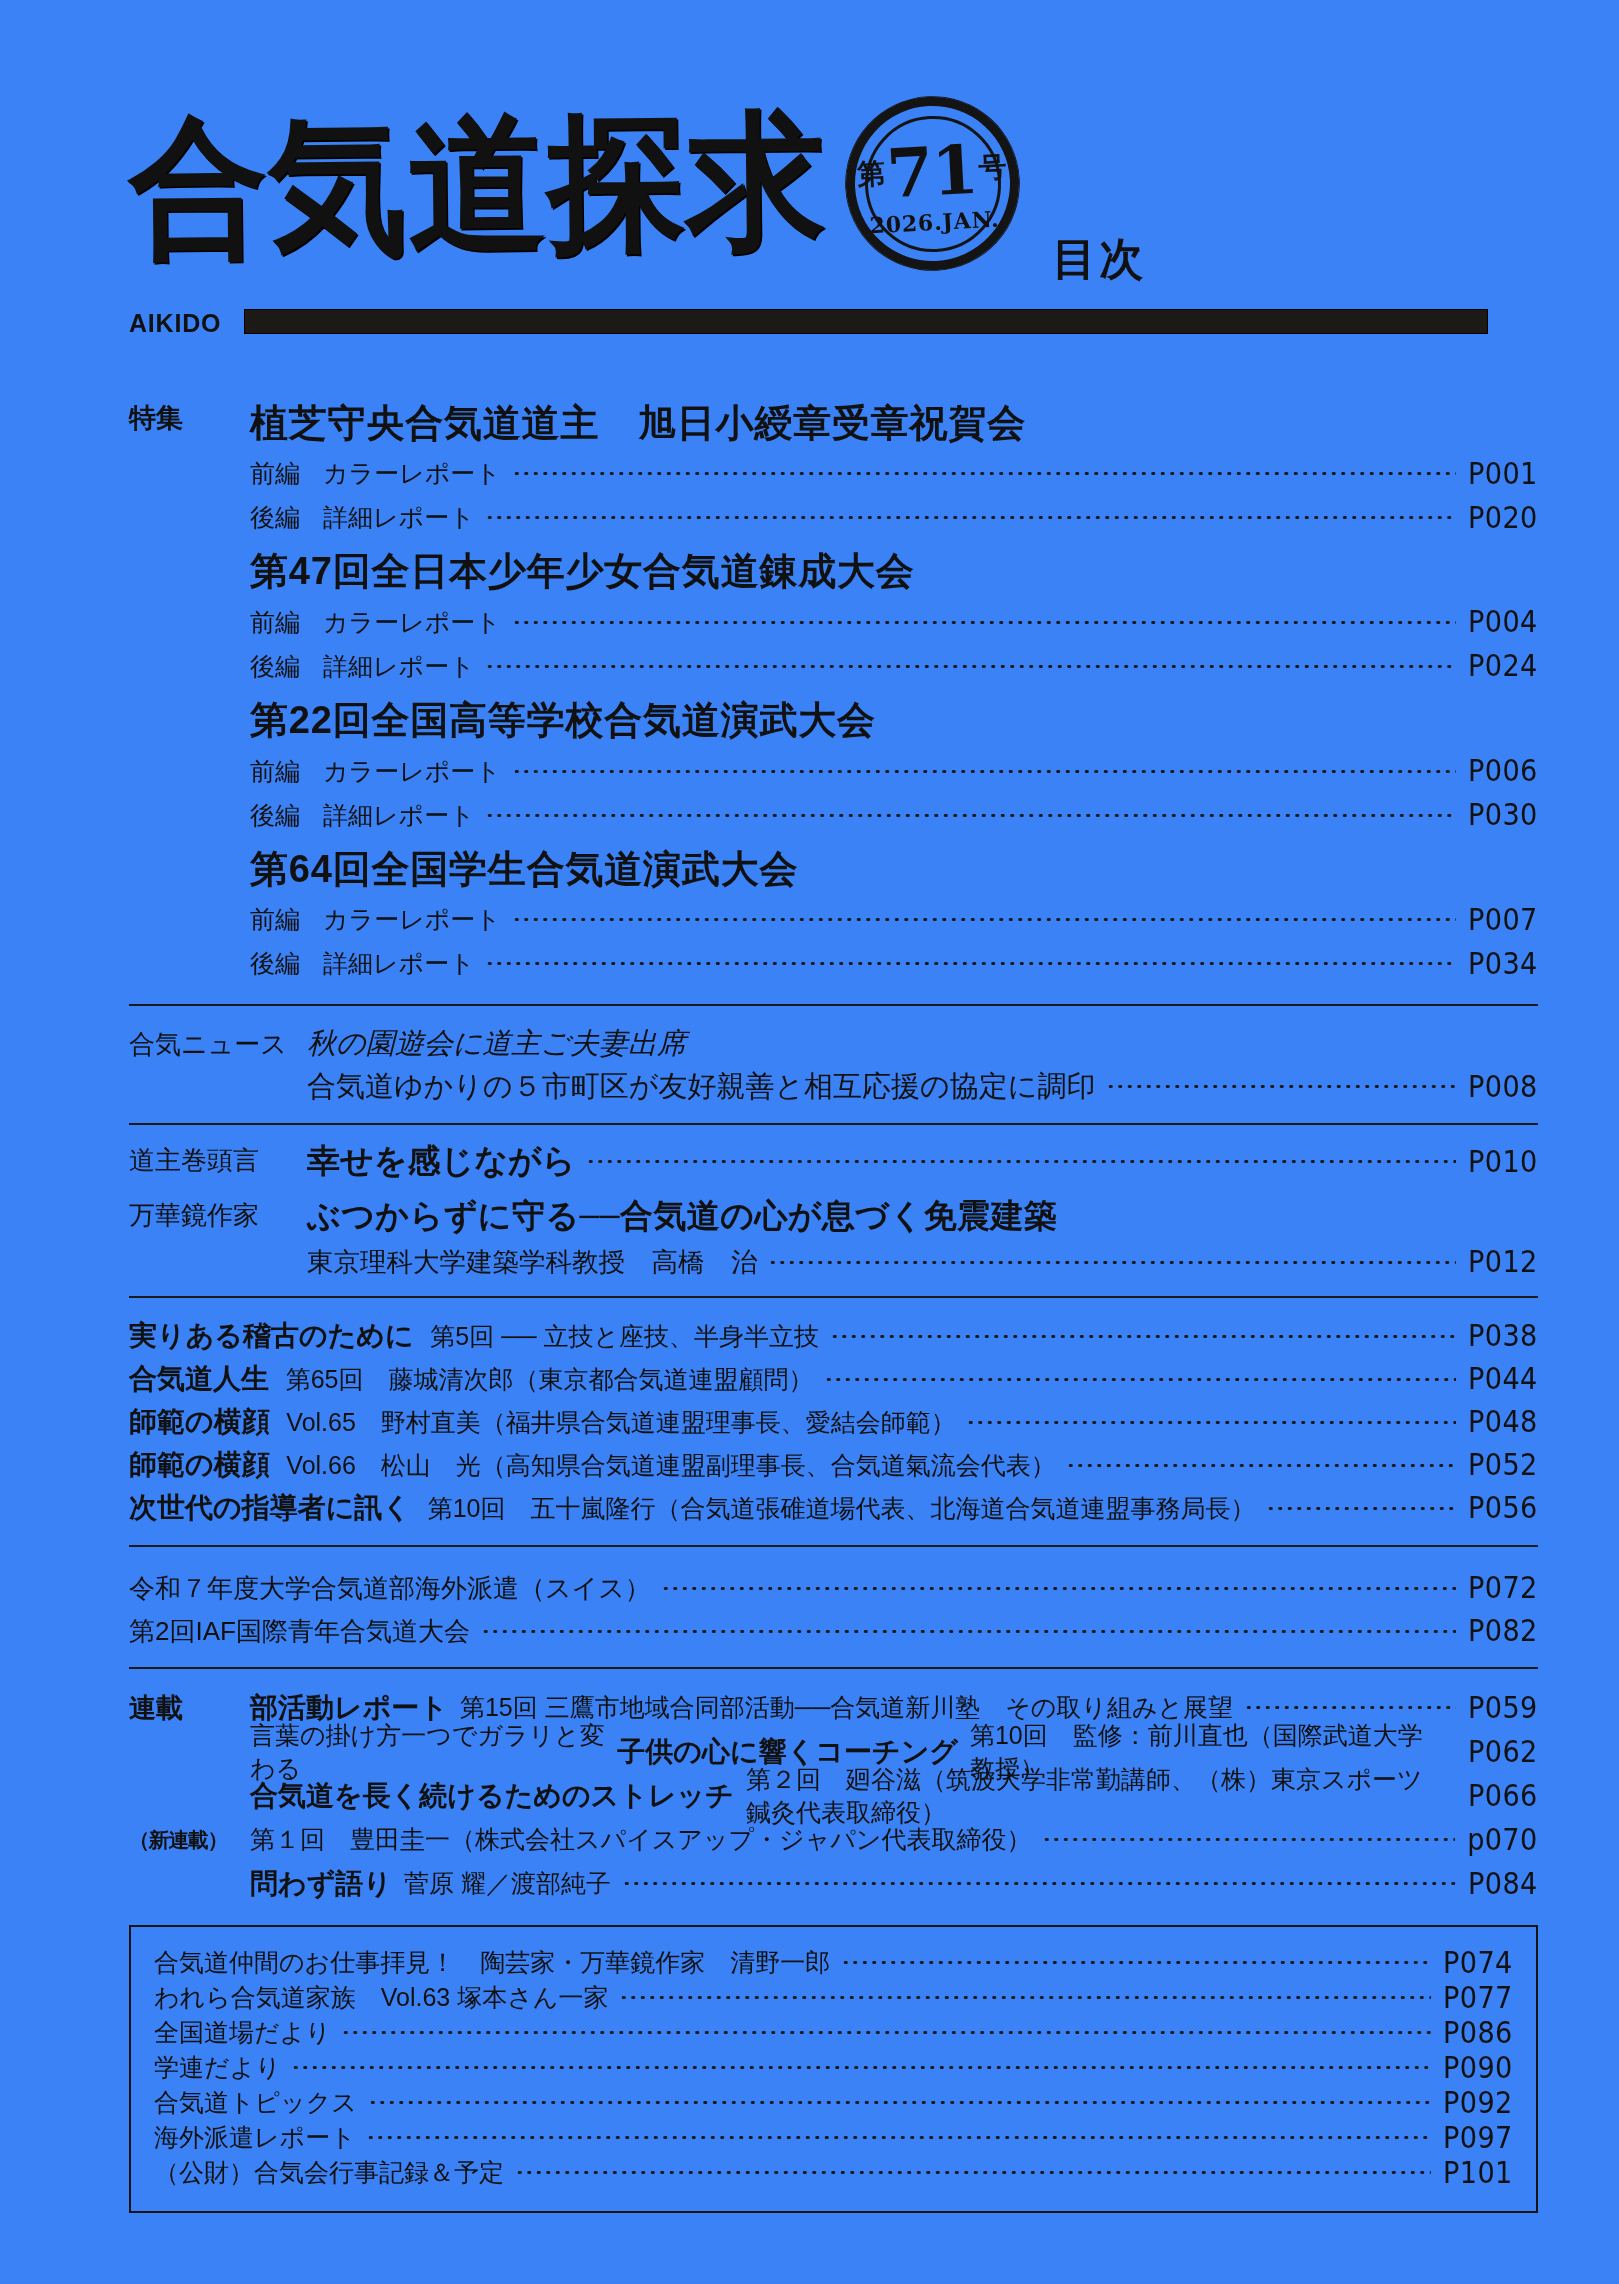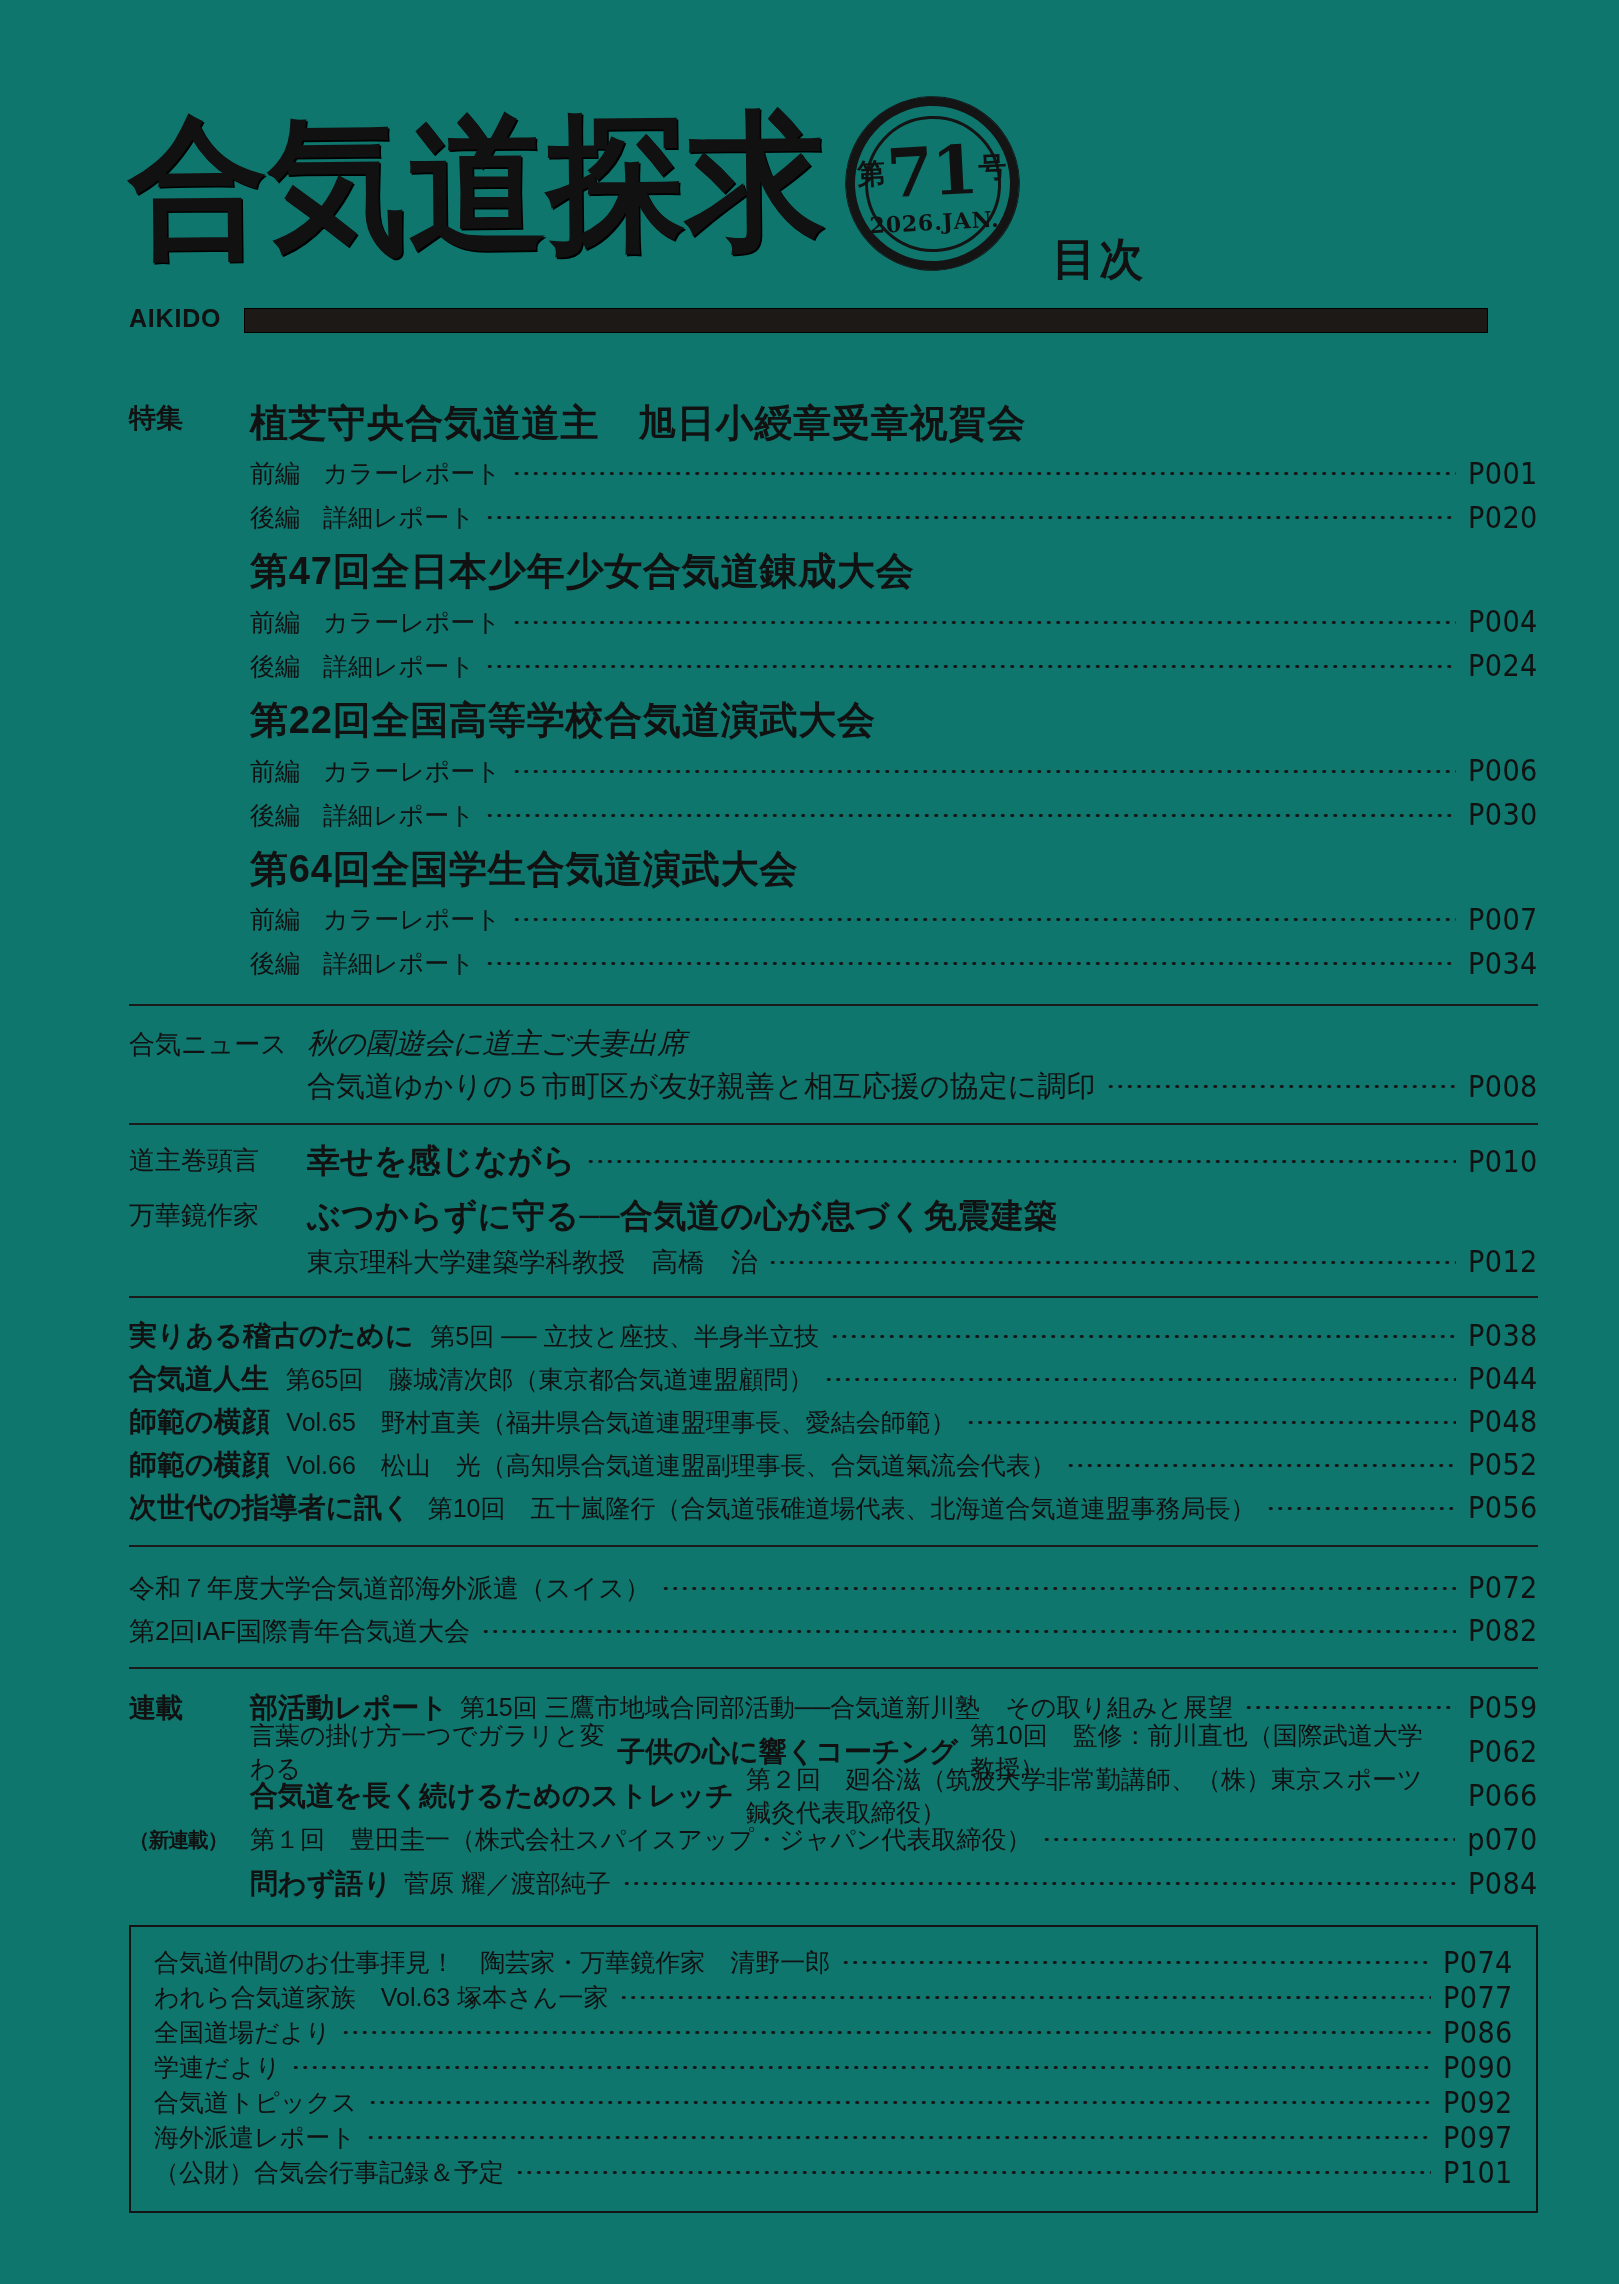--- a/index.html
+++ b/index.html
@@ -1,19 +1,19 @@
 <!DOCTYPE html>
 <html lang="ja" style="font-size:12px"><head>
 <meta charset="utf-8">
 <style>
   html,body{margin:0;padding:0;background:#e8e8e6;}
   .page{
     position:relative;
     width:1620px;height:2284px;
-    background:#0f766e;
+    background:#3b82f6;
     box-sizing:border-box;
     padding:70px 82px 0 129px;
     overflow:hidden;
     font-family:"Liberation Sans","DejaVu Sans",sans-serif;
     color:#111;
   }
   
   .title-row{display:flex;align-items:center;height:227px;}
   .calligraphy{
     font-family:"DejaVu Serif","Liberation Serif",serif;
@@ -35,21 +35,21 @@
   }
   .badge-issue{display:flex;align-items:center;line-height:1;margin-top:6px;}
   .badge-small{font-size:28px;font-weight:bold;}
   .badge-num{font-size:67px;font-weight:bold;letter-spacing:-1.5px;margin:0 1.5px;}
   .badge-date{font-size:22px;font-weight:bold;margin-top:4.5px;letter-spacing:0.8px;}
   .toc-label{
     font-family:"DejaVu Serif","Liberation Serif",serif;
     font-weight:bold;font-size:44px;margin-left:33px;
     align-self:flex-end;margin-bottom:7.6px;letter-spacing:3px;
   }
-  .brand-row{display:flex;align-items:flex-end;margin-top:12px;height:24px;}
+  .brand-row{display:flex;align-items:flex-start;margin-top:12px;height:24px;}
   .brand{font-weight:bold;font-size:25px;letter-spacing:0.8px;}
   .black-bar{flex:1;height:23px;background:#1c1917;margin-left:23px;margin-right:50px;border:0.8px solid #000;}
   
   .rule{height:2.3px;background:#1a1a1a;}
   .row{display:flex;align-items:center;}
   .leader{
     flex:1;height:15px;margin:0 6px 0 10.6px;
     background-image:radial-gradient(circle,#161616 1.6px,transparent 2px);
     background-size:9.5px 15px;background-repeat:repeat-x;background-position:left center;
   }

